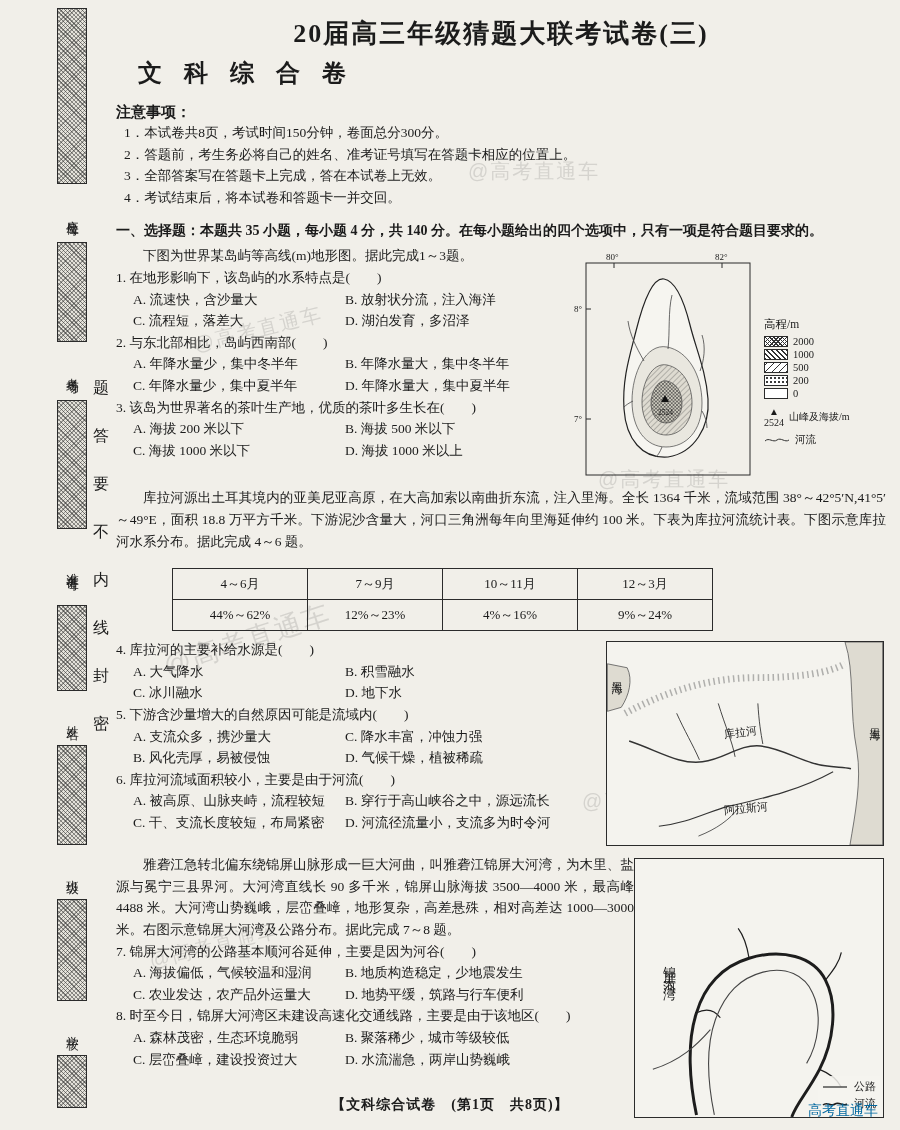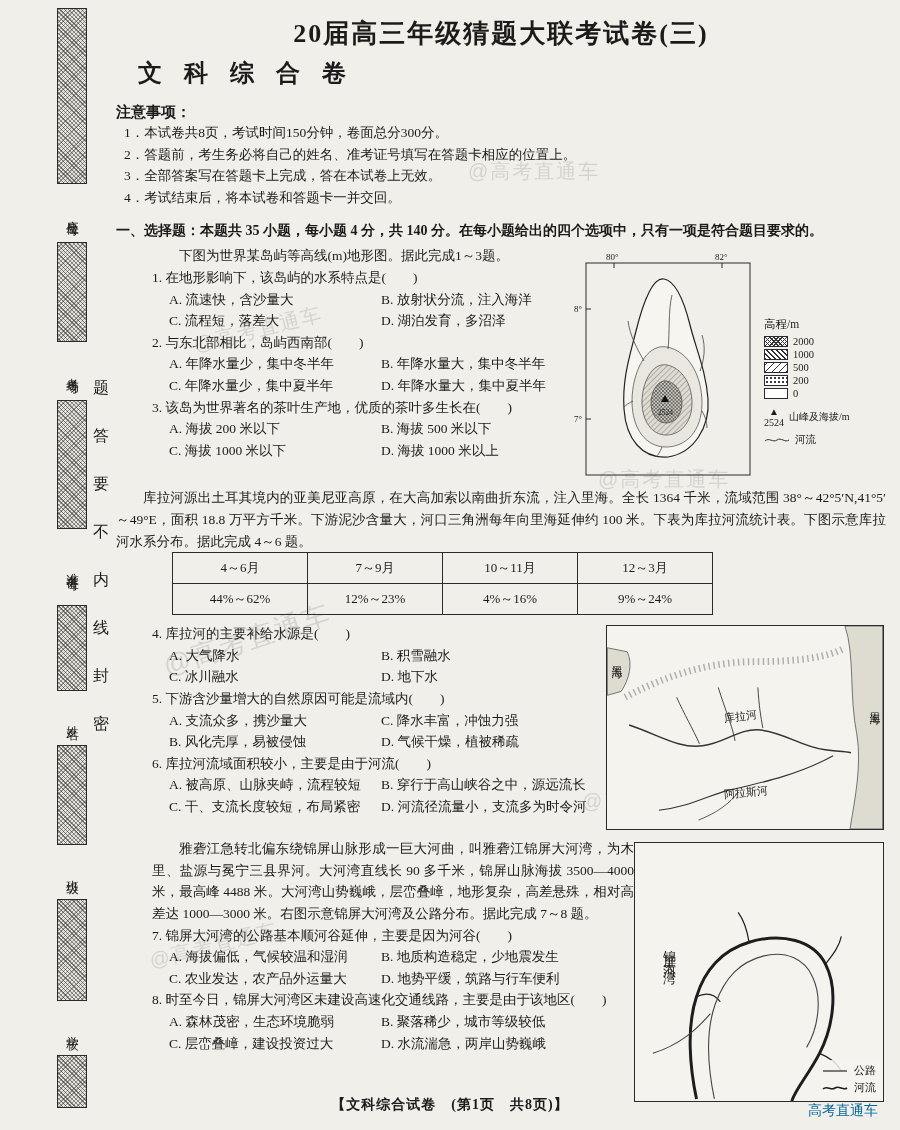--- a/index.html
+++ b/index.html
@@ -29,24 +29,24 @@
   .main { position:absolute; left:116px; top:16px; width:770px; height:1080px; }
   .title { text-align:center; font-size:26px; font-weight:bold; letter-spacing:2px; }
   .subtitle { font-size:24px; font-weight:bold; letter-spacing:22px; text-indent:22px; margin-top:6px; }
   .notice-head { font-size:15px; font-weight:bold; margin-top:14px; }
   .notice-item { font-size:13.5px; line-height:1.6; margin-left:8px; }
   .sec-head { font-size:14px; font-weight:bold; margin-top:12px; line-height:1.5; }
   .intro, .para { font-size:13.5px; line-height:1.6; text-indent:2em; text-align:justify; }
   .q { font-size:13.5px; line-height:1.6; }
   .stem {}
   .opts { display:grid; grid-template-columns:212px auto; padding-left:17px; }
-  .row { display:flex; margin-top:4px;margin-left:36px; }
+  .row { display:flex; margin-top:4px; }
   .row-left { flex:1; min-width:0; }
   
-  table.data { border-collapse:collapse; margin:0 0 8px 56px; }
+  table.data { border-collapse:collapse; margin:16px 0 8px 56px; }
   table.data td { border:1px solid #2b2b2b; font-size:13px; text-align:center; padding:6px 26px; min-width:135px; }
   
   .mapbox { position:relative; }
   .vtext { writing-mode:vertical-rl; text-orientation:upright; position:absolute; letter-spacing:2px; }
   
   .map1-block { width:314px; display:flex; gap:6px; margin-top:6px; }
   .legend1 { width:118px; font-size:11px; padding-top:66px; }
   .lg-title { font-size:11.5px; margin-bottom:3px; }
   .lg-row { display:flex; align-items:center; gap:5px; height:13px; }
   .sw { width:24px; height:11px; border:1px solid #2b2b2b; display:inline-block; }

